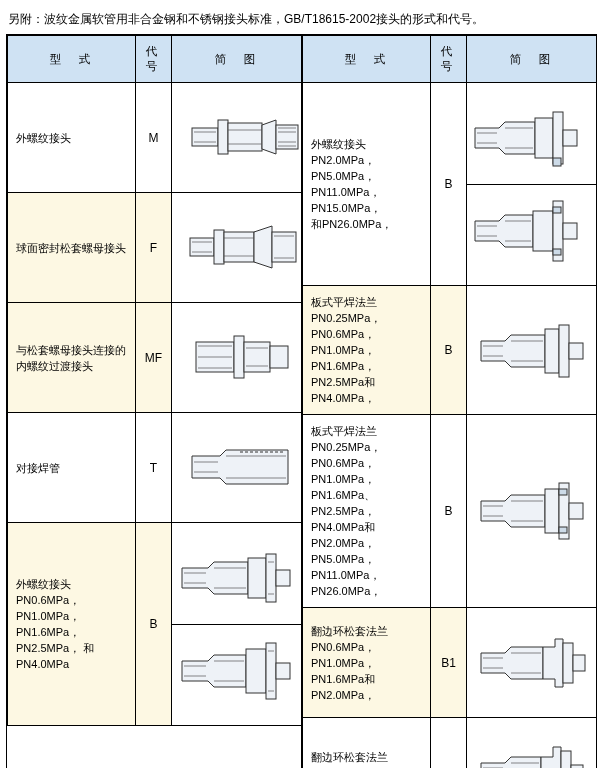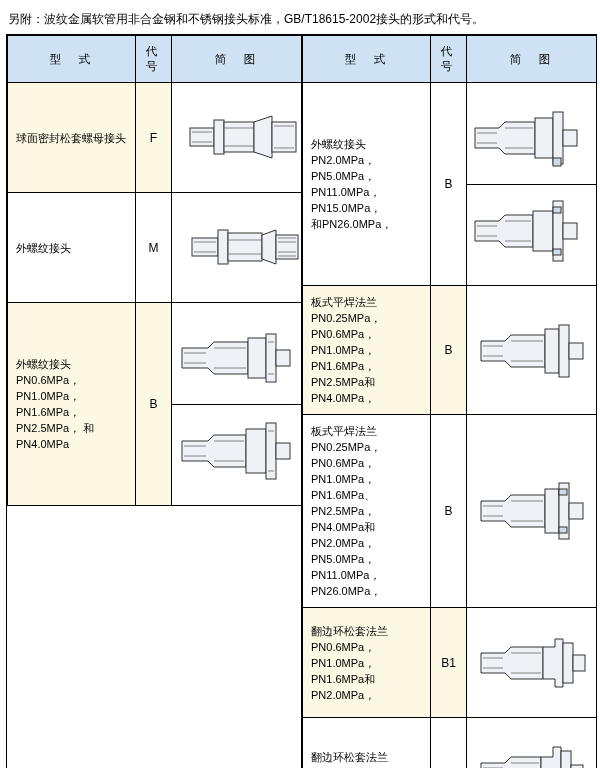--- a/index.html
+++ b/index.html
@@ -89,44 +89,20 @@
                 <col class="c3">
               </colgroup>
             <tbody>
               <tr class="hdr">
                 <td>型　式</td>
                 <td class="nols">代号</td>
                 <td>简　图</td>
               </tr>
 
               <tr>
-                <td class="cell-text yellow" style="height:93px">球面密封松套螺母接头</td>
-                <td class="code yellow">F</td>
-                <td class="fig">
-                  <svg width="126" height="91" viewBox="0 0 126 91">
-                    <g fill="#eef2f7" stroke="#333" stroke-width="1">
-                      <rect x="10" y="36" width="24" height="18"></rect>
-                      <rect x="34" y="28" width="10" height="34"></rect>
-                      <rect x="44" y="30" width="30" height="30"></rect>
-                      <polygon points="74,30 92,24 92,66 74,60"></polygon>
-                      <rect x="92" y="30" width="24" height="30"></rect>
-                    </g>
-                    <g stroke="#555" stroke-width="0.7">
-                      <line x1="44" y1="36" x2="74" y2="36"></line>
-                      <line x1="44" y1="54" x2="74" y2="54"></line>
-                      <line x1="94" y1="34" x2="114" y2="34"></line>
-                      <line x1="94" y1="56" x2="114" y2="56"></line>
-                      <line x1="12" y1="40" x2="32" y2="40"></line>
-                      <line x1="12" y1="50" x2="32" y2="50"></line>
-                    </g>
-                  </svg>
-                </td>
-              </tr>
-
-              <tr>
                 <td class="cell-text white" style="height:93px">外螺纹接头</td>
                 <td class="code white">M</td>
                 <td class="fig">
                   <svg width="126" height="91" viewBox="0 0 126 91">
                     <g fill="#eef2f7" stroke="#333" stroke-width="1">
                       <rect x="12" y="36" width="26" height="18"></rect>
                       <rect x="38" y="28" width="10" height="34"></rect>
                       <rect x="48" y="31" width="34" height="28"></rect>
                       <polygon points="82,33 96,28 96,62 82,57"></polygon>
                       <rect x="96" y="33" width="22" height="24"></rect>
@@ -138,22 +114,87 @@
                       <line x1="98" y1="40" x2="116" y2="40"></line>
                       <line x1="98" y1="50" x2="116" y2="50"></line>
                       <line x1="98" y1="54" x2="116" y2="54"></line>
                       <line x1="14" y1="40" x2="36" y2="40"></line>
                       <line x1="14" y1="50" x2="36" y2="50"></line>
                     </g>
                   </svg>
                 </td>
               </tr>
 
-
-
+              <tr>
+                <td class="cell-text yellow" style="height:93px">球面密封松套螺母接头</td>
+                <td class="code yellow">F</td>
+                <td class="fig">
+                  <svg width="126" height="91" viewBox="0 0 126 91">
+                    <g fill="#eef2f7" stroke="#333" stroke-width="1">
+                      <rect x="10" y="36" width="24" height="18"></rect>
+                      <rect x="34" y="28" width="10" height="34"></rect>
+                      <rect x="44" y="30" width="30" height="30"></rect>
+                      <polygon points="74,30 92,24 92,66 74,60"></polygon>
+                      <rect x="92" y="30" width="24" height="30"></rect>
+                    </g>
+                    <g stroke="#555" stroke-width="0.7">
+                      <line x1="44" y1="36" x2="74" y2="36"></line>
+                      <line x1="44" y1="54" x2="74" y2="54"></line>
+                      <line x1="94" y1="34" x2="114" y2="34"></line>
+                      <line x1="94" y1="56" x2="114" y2="56"></line>
+                      <line x1="12" y1="40" x2="32" y2="40"></line>
+                      <line x1="12" y1="50" x2="32" y2="50"></line>
+                    </g>
+                  </svg>
+                </td>
+              </tr>
+
+
+              <tr>
+                <td class="cell-text yellow" style="height:93px">与松套螺母接头连接的内螺纹过渡接头</td>
+                <td class="code yellow">MF</td>
+                <td class="fig">
+                  <svg width="126" height="91" viewBox="0 0 126 91">
+                    <g fill="#eef2f7" stroke="#333" stroke-width="1">
+                      <rect x="16" y="30" width="38" height="30"></rect>
+                      <rect x="54" y="24" width="10" height="42"></rect>
+                      <rect x="64" y="30" width="26" height="30"></rect>
+                      <rect x="90" y="34" width="18" height="22"></rect>
+                    </g>
+                    <g stroke="#555" stroke-width="0.7">
+                      <line x1="18" y1="34" x2="52" y2="34"></line>
+                      <line x1="18" y1="56" x2="52" y2="56"></line>
+                      <line x1="18" y1="45" x2="52" y2="45"></line>
+                      <line x1="66" y1="36" x2="88" y2="36"></line>
+                      <line x1="66" y1="54" x2="88" y2="54"></line>
+                    </g>
+                  </svg>
+                </td>
+              </tr>
+
+              <tr>
+                <td class="cell-text white" style="height:93px">对接焊管</td>
+                <td class="code white">T</td>
+                <td class="fig">
+                  <svg width="126" height="91" viewBox="0 0 126 91">
+                    <g fill="#eef2f7" stroke="#333" stroke-width="1">
+                      <path d="M12,34 L40,34 L46,28 L108,28 L108,62 L46,62 L40,56 L12,56 Z"></path>
+                    </g>
+                    <g stroke="#555" stroke-width="0.7">
+                      <line x1="46" y1="34" x2="106" y2="34"></line>
+                      <line x1="46" y1="56" x2="106" y2="56"></line>
+                      <line x1="14" y1="40" x2="38" y2="40"></line>
+                      <line x1="14" y1="50" x2="38" y2="50"></line>
+                    </g>
+                    <g stroke="#333" stroke-width="1" stroke-dasharray="3 2">
+                      <line x1="60" y1="30" x2="104" y2="30"></line>
+                    </g>
+                  </svg>
+                </td>
+              </tr>
 
               <tr>
                 <td class="cell-text yellow" style="height:186px">外螺纹接头
 PN0.6MPa，PN1.0MPa，
 PN1.6MPa，PN2.5MPa，
 和PN4.0MPa</td>
                 <td class="code yellow">B</td>
                 <td class="fig" style="padding:0">
                   <svg width="126" height="92" viewBox="0 0 126 92">
                     <g fill="#eef2f7" stroke="#333" stroke-width="1">

